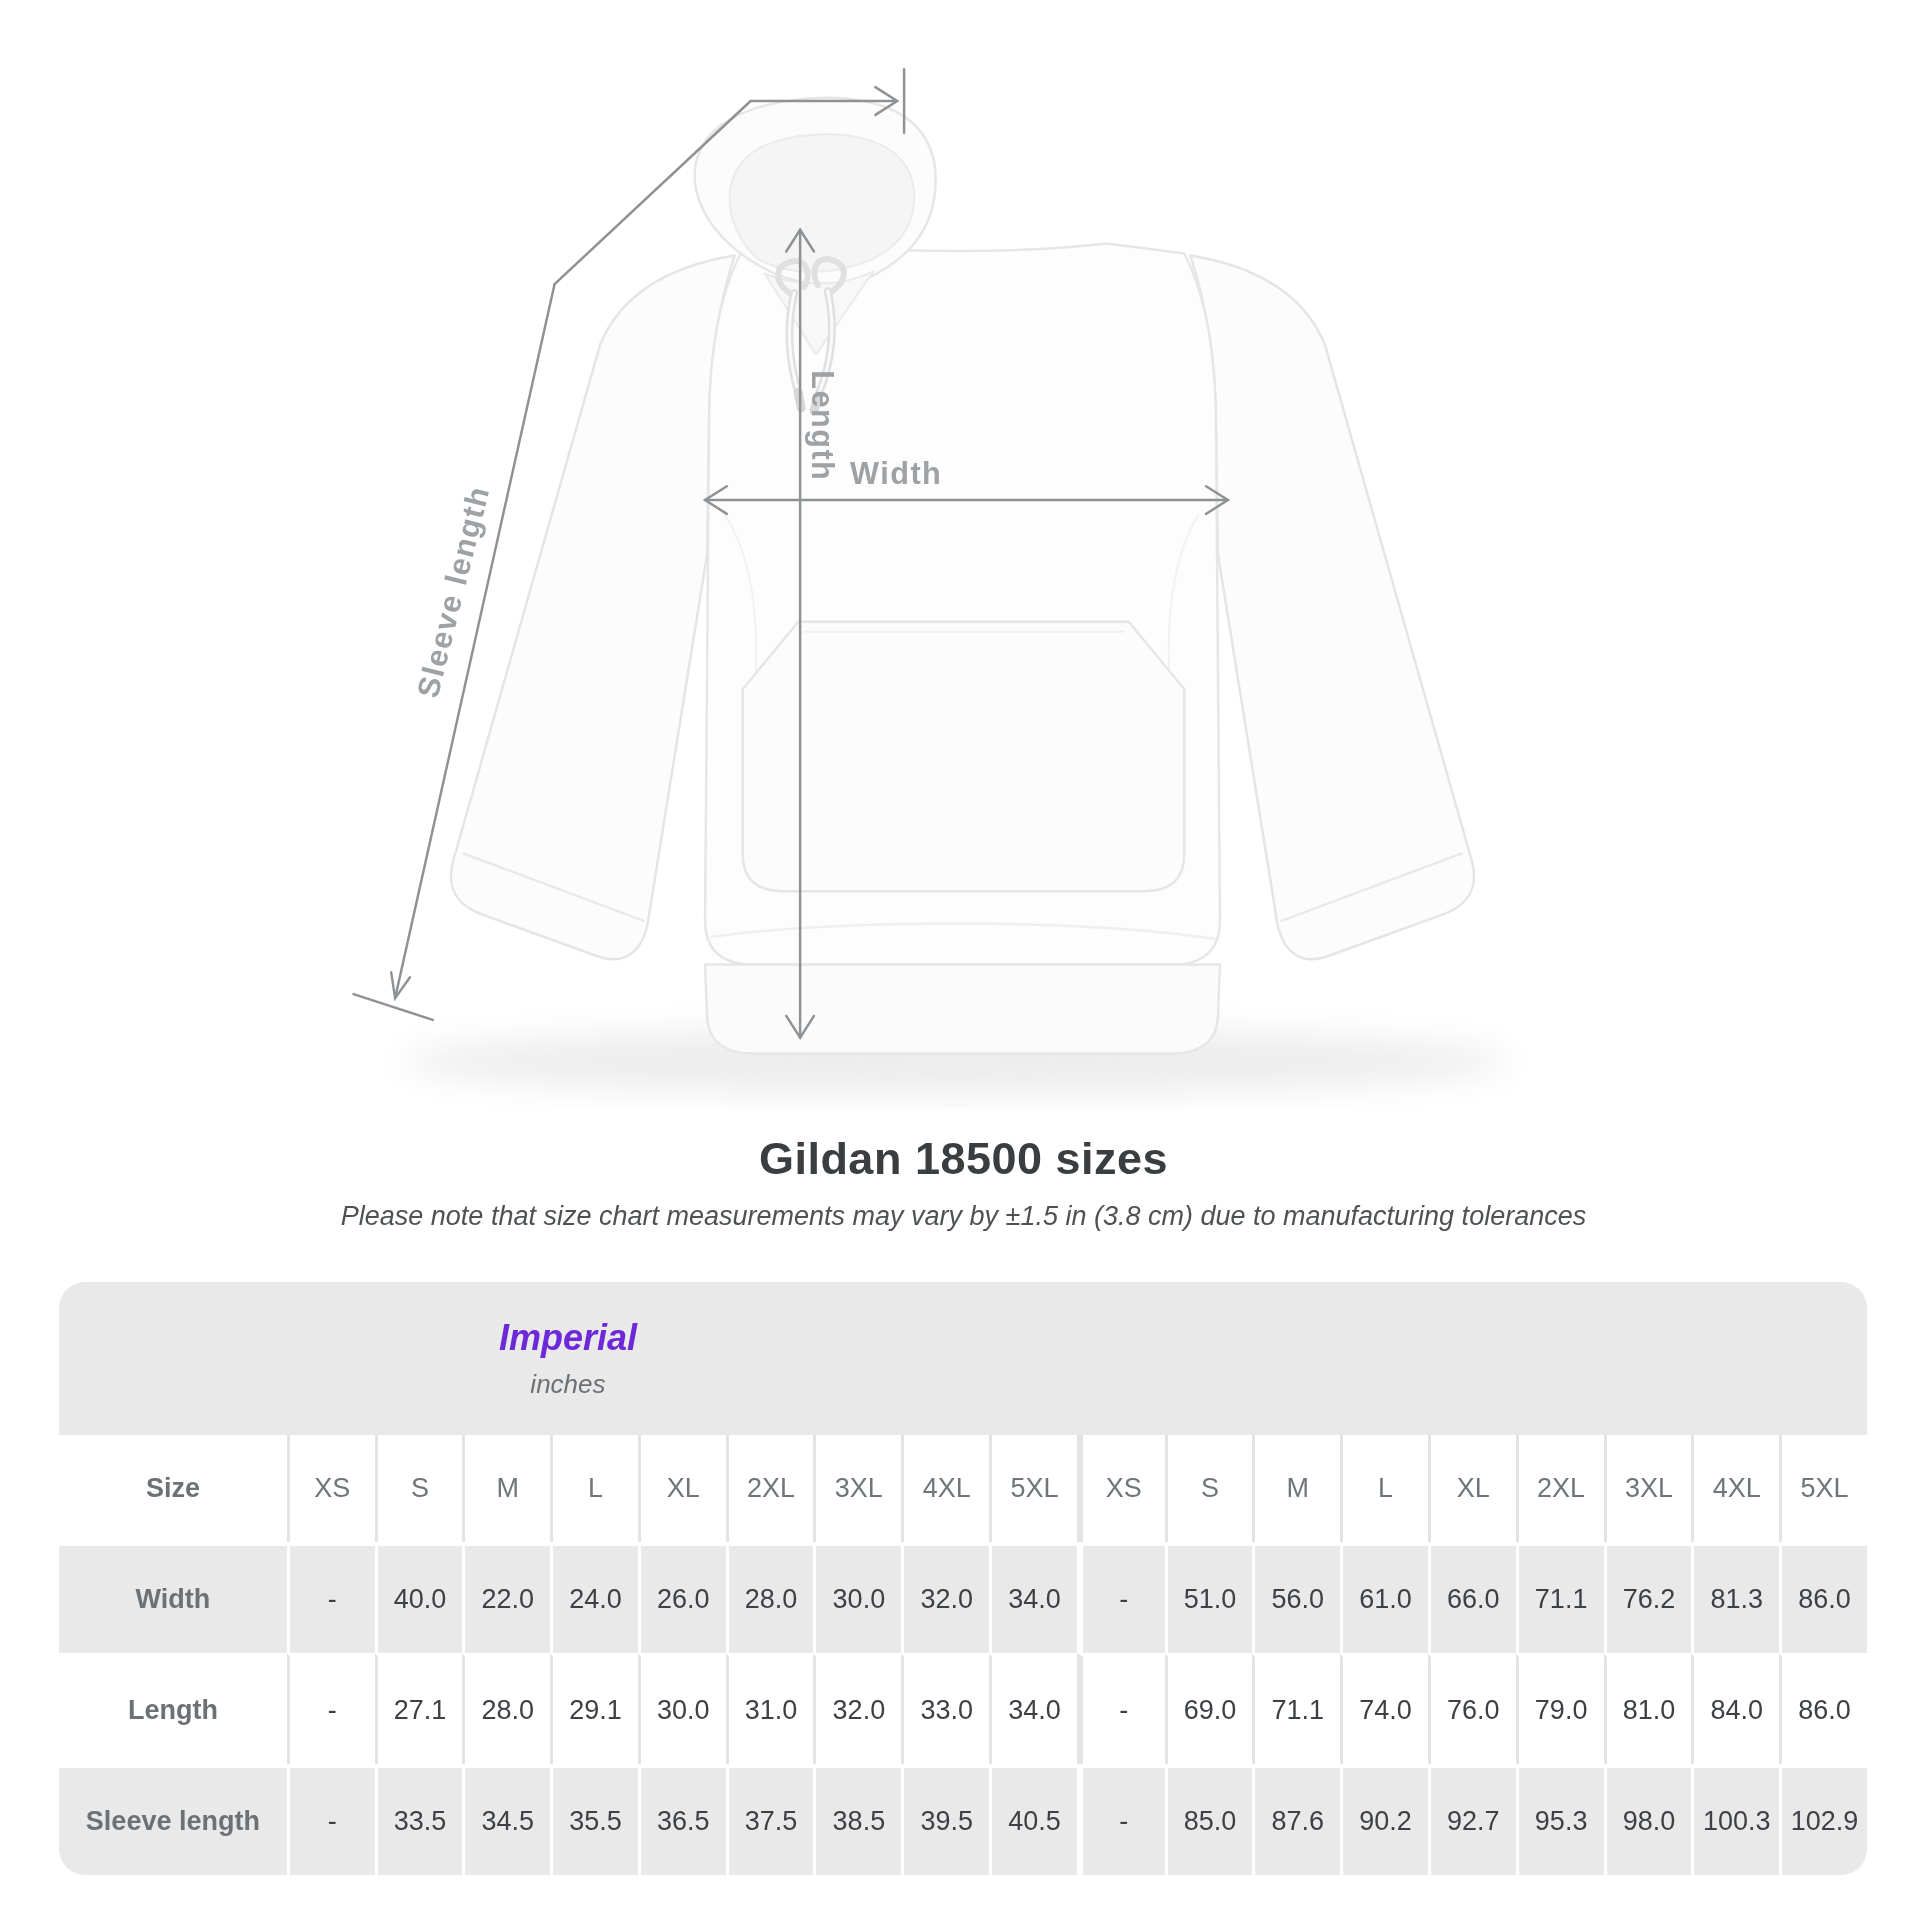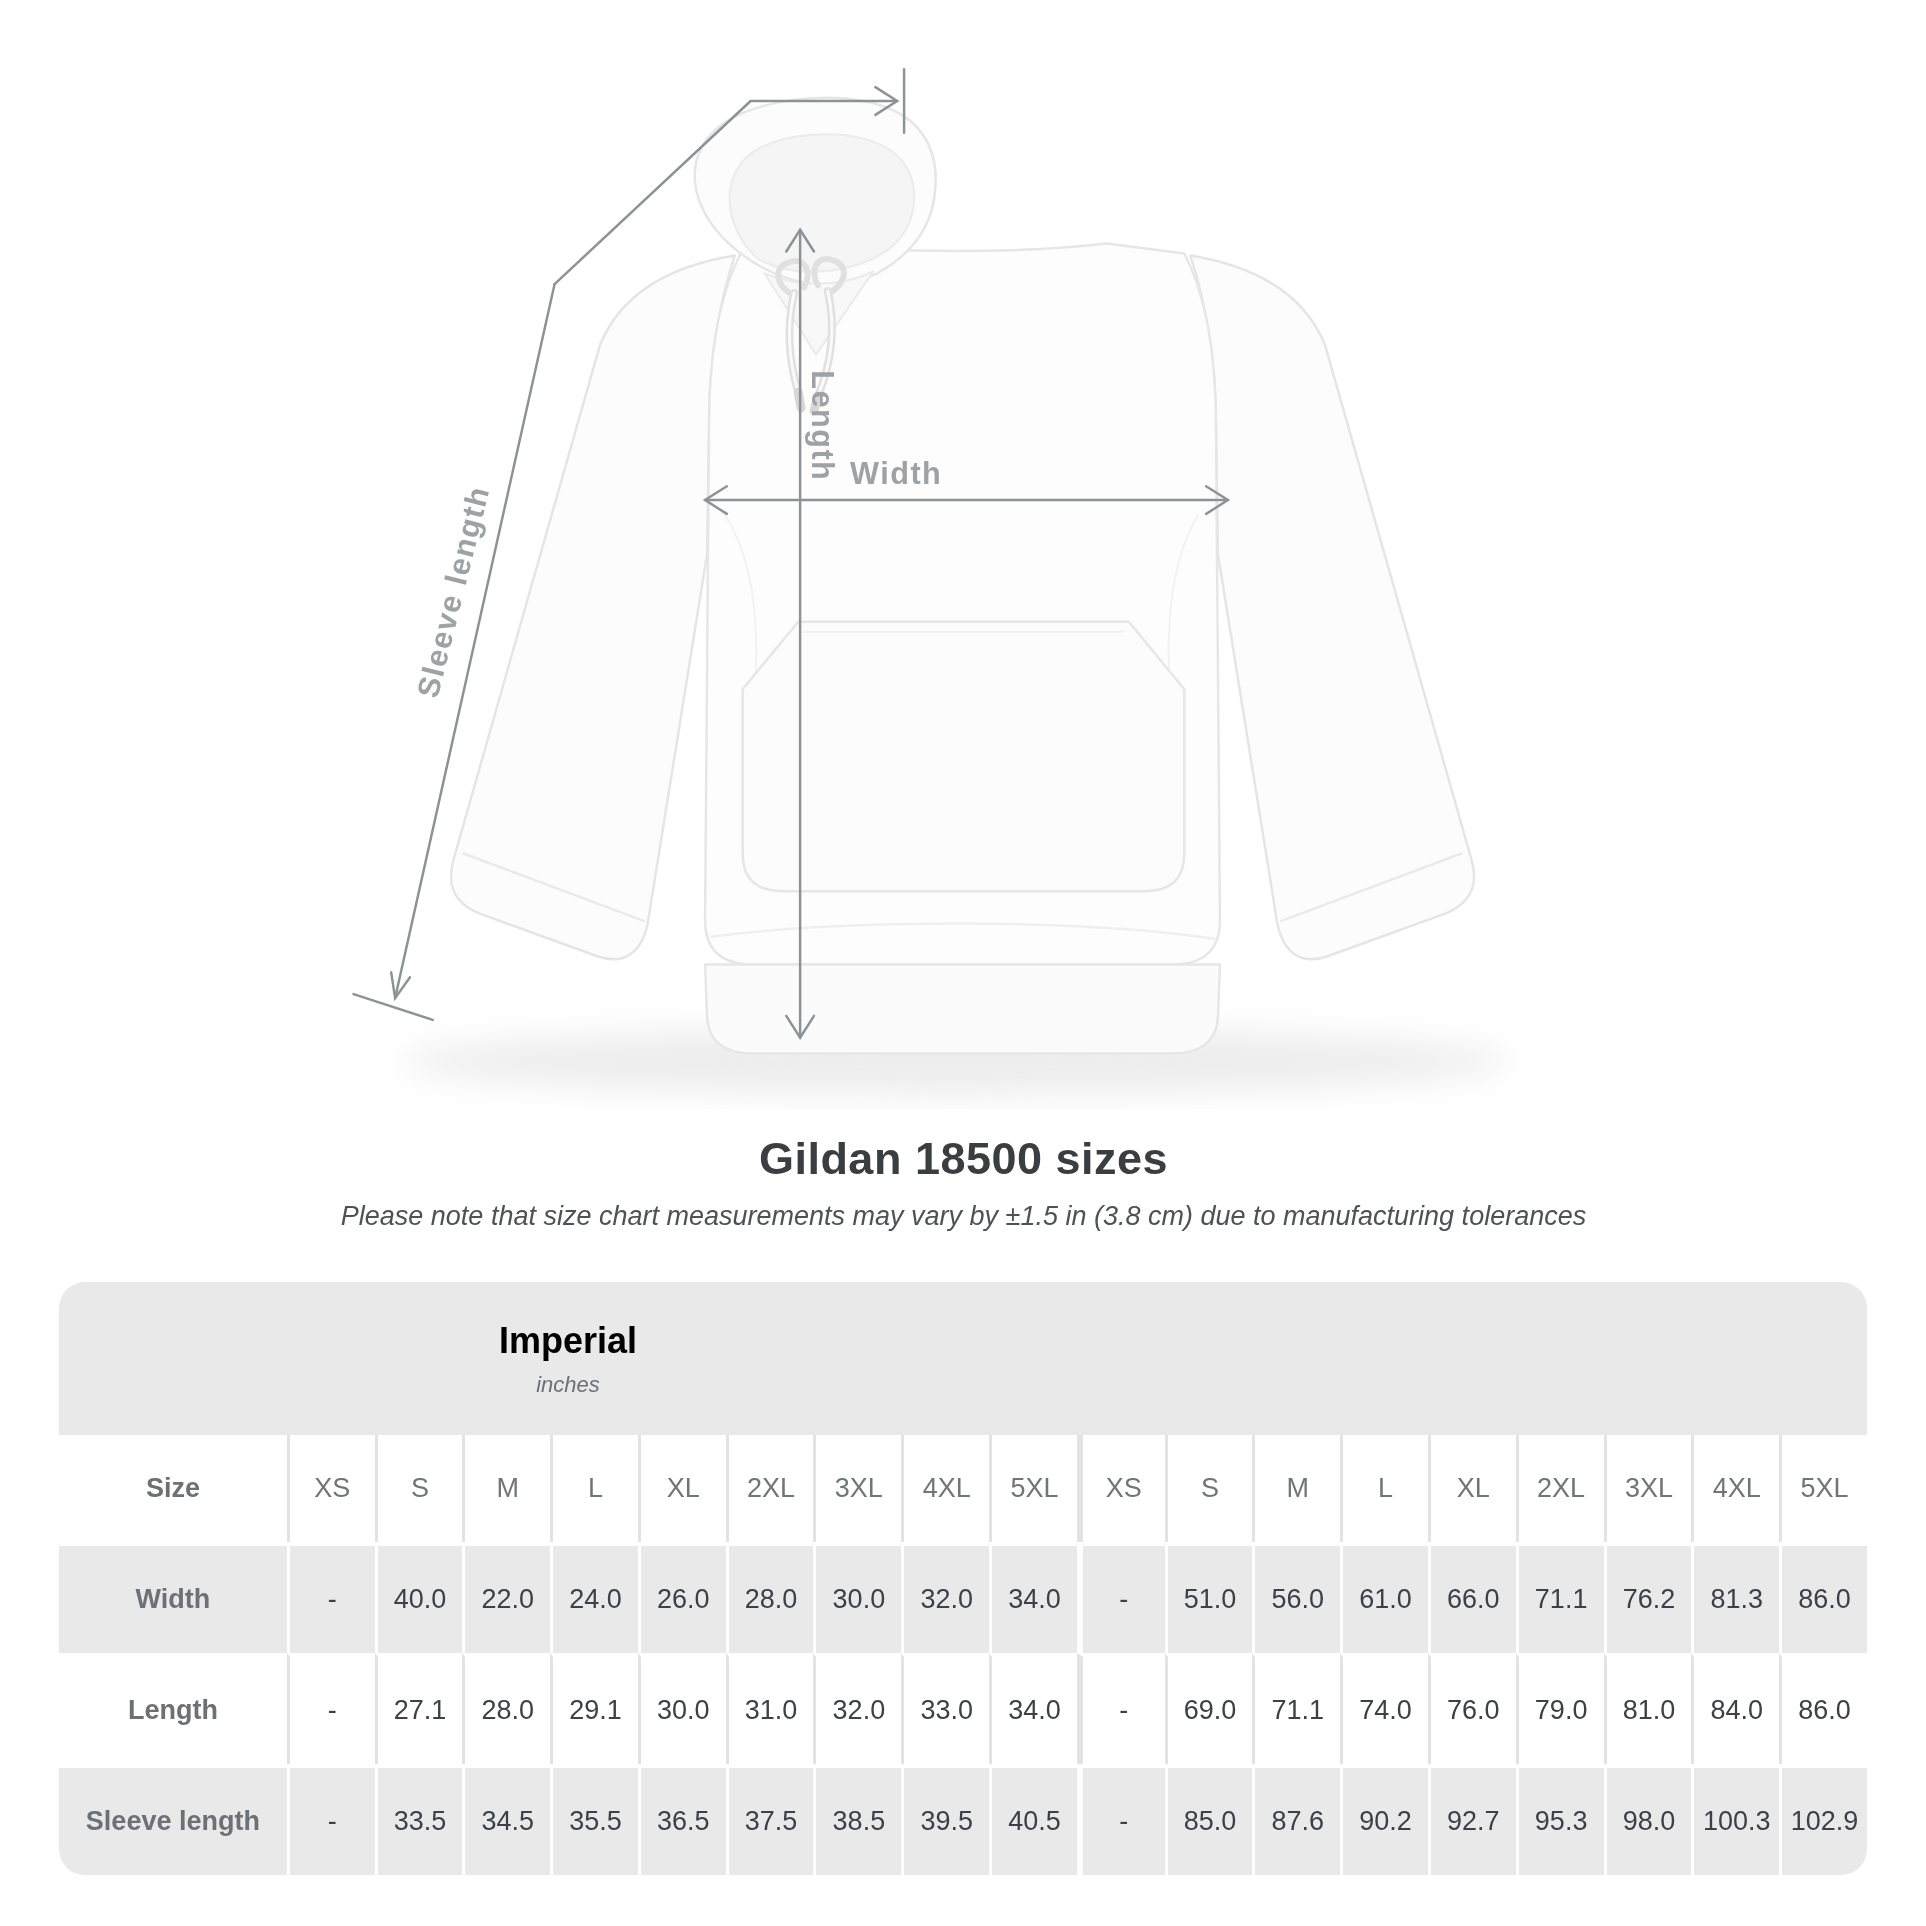--- a/index.html
+++ b/index.html
@@ -16,22 +16,22 @@
   .heading p  { margin:12px 0 0 0; font-size:27px; font-style:italic; color:#4f5254; }
   
   .sizetable {
     position:absolute; left:59px; top:1282px; width:1808px;
     border-radius:26px; overflow:hidden; background:#ffffff;
   }
   .groupband { display:flex; background:#e9e9e9; height:153px; }
   .groupband .group { display:flex; flex-direction:column; align-items:center; justify-content:center; }
   .groupband .group.imperial { width:56.3%; }
   .groupband .group.metric   { width:43.7%; }
-  .group .gname { font-size:36px; font-weight:bold; color:#000000; }
-  .group .gunit { font-size:22px; font-style:italic; color:#6c7176; margin-top:10px; }
+  .group .gname { font-size:36px; font-weight:bold; font-style:italic; color:#6d28d9; }
+  .group .gunit { font-size:26px; font-style:italic; color:#6c7176; margin-top:10px; }
   table.sizes { width:100%; border-collapse:separate; border-spacing:0; table-layout:fixed; }
   table.sizes col.c-label { width:12.6%; }
   table.sizes th, table.sizes td {
     height:107px; text-align:center; vertical-align:middle;
     font-size:27px; padding:0; overflow:hidden;
   }
   tbody tr th, tbody tr td { border-top:4px solid #ffffff; height:109px; }
   tr.r-white th, tr.r-white td { background:#ffffff; border-left:3px solid #e3e3e3; }
   tr.r-gray  th, tr.r-gray  td { background:#e9e9e9; border-left:3px solid #ffffff; }
   tr.r-white th:first-child, tr.r-white td:first-child,

